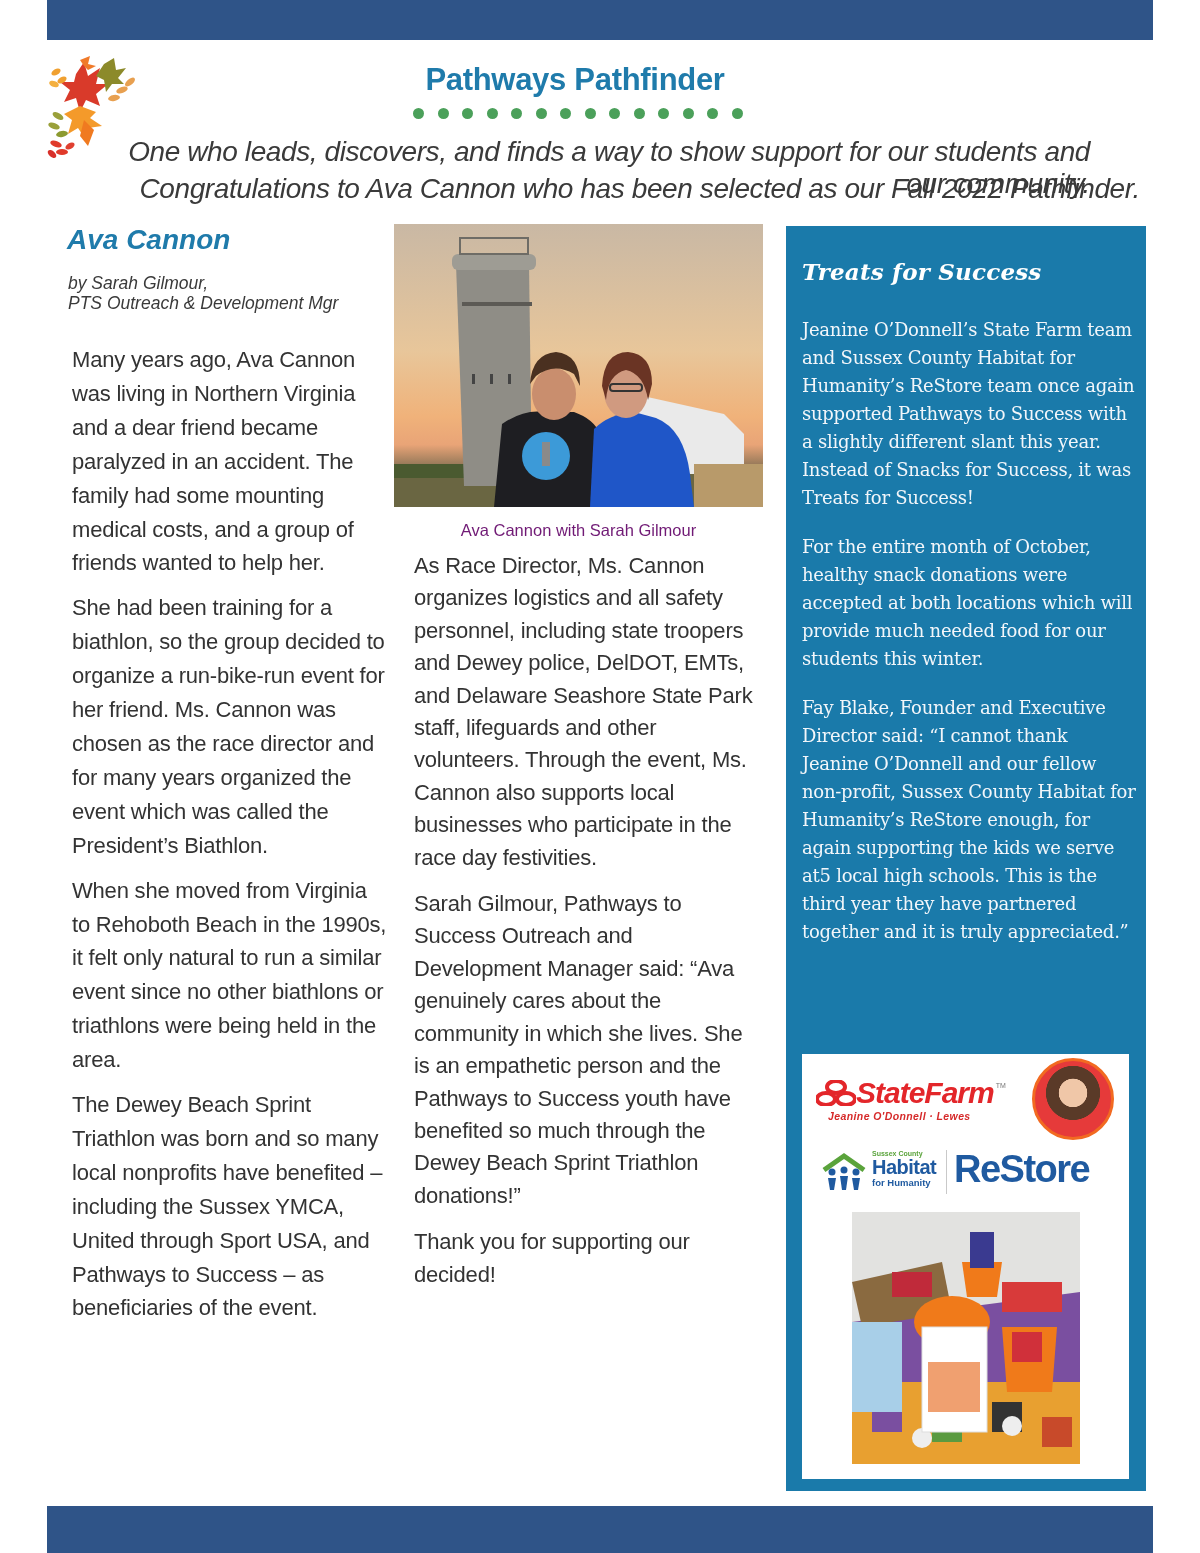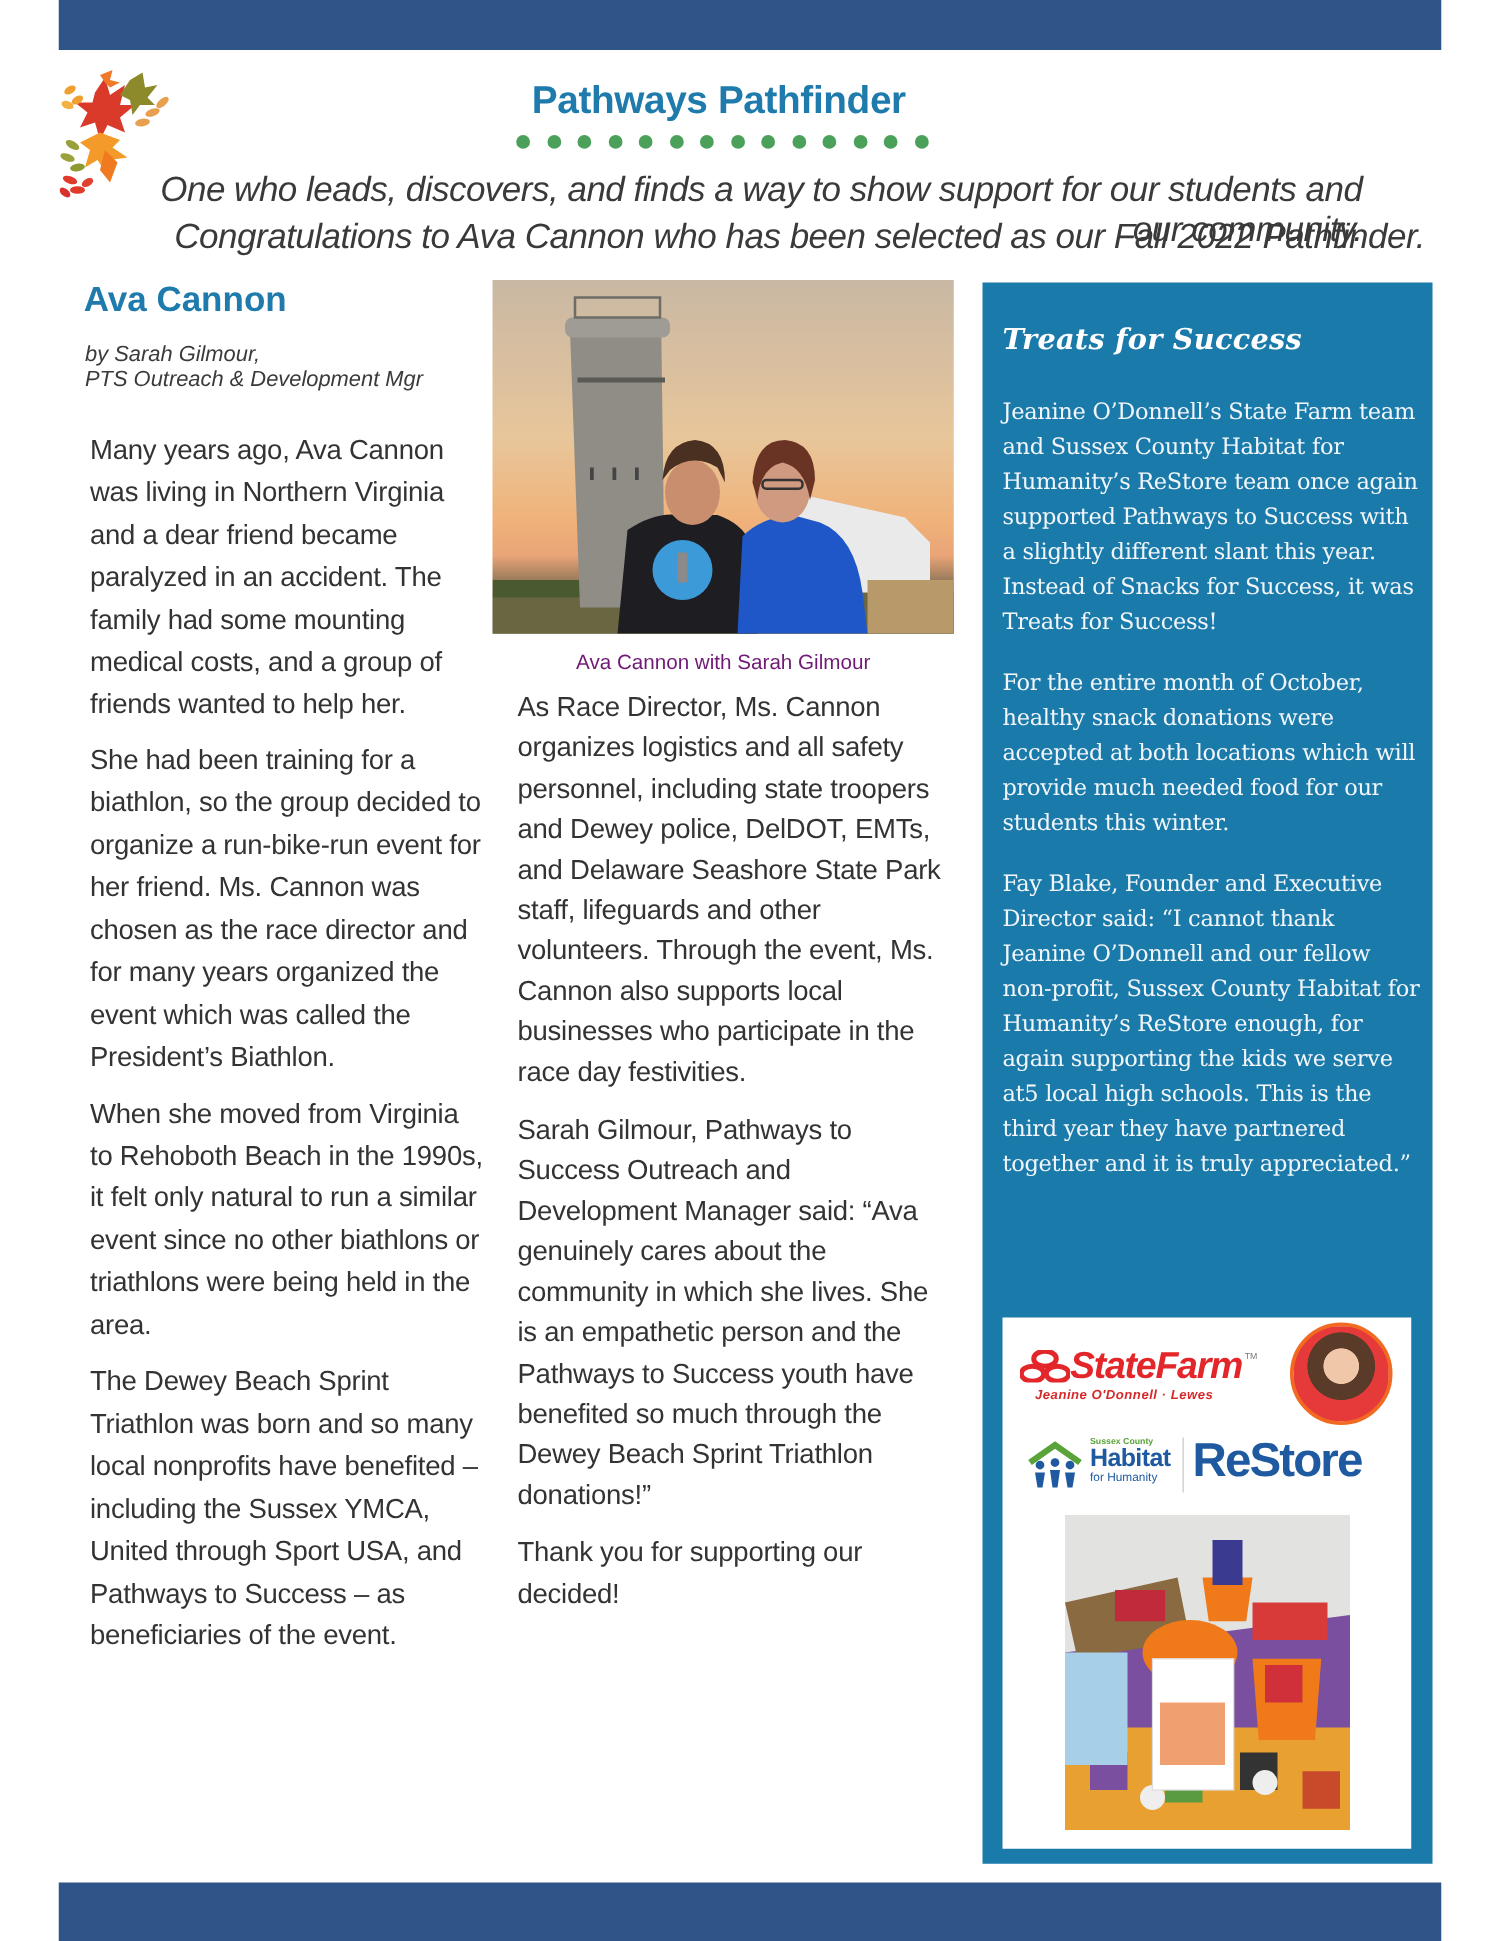--- a/index.html
+++ b/index.html
@@ -15,21 +15,21 @@
   .title { position: absolute; left: 380px; width: 390px; top: 62px; text-align: center;
     font-family: "Liberation Sans", sans-serif; font-weight: bold; font-size: 31px; color: #1f7bab; letter-spacing: -0.3px; }
   .dots { position: absolute; left: 413px; top: 108px; width: 330px; height: 14px; display: flex; justify-content: space-between; }
   .dots span { width: 11px; height: 11px; border-radius: 50%; background: #4ba05a; display: block; }
 
   .tagline { position: absolute; left: 60px; width: 1080px; text-align: right; font-style: italic;
     font-size: 28px; color: #3a3a3a; letter-spacing: -0.4px; }
   .tagline.l1 { top: 136px; left: 105px; width: 985px; }
   .tagline.l2 { top: 173px; }
 
-  .name-heading { position: absolute; left: 67px; top: 224px; font-size: 28px; font-weight: bold; color: #1f7bab; }
+  .name-heading { position: absolute; left: 67px; top: 224px; font-size: 28px; font-weight: bold; color: #1f7bab; font-style: italic; }
   .byline { position: absolute; left: 68px; top: 273px; font-style: italic; font-size: 17.5px; line-height: 20px; color: #3a3a3a; }
 
   .col { position: absolute; font-size: 22px; line-height: 33.9px; color: #333333; letter-spacing: -0.2px; }
   .col p { margin-bottom: 11px; }
   .col.left { left: 72px; top: 343px; width: 316px; }
   .col.mid { left: 414px; top: 550px; width: 340px; }
   .col.mid p { line-height: 32.4px; }
   .col.mid p.gap { margin-bottom: 14px; }
 
   .photo { position: absolute; left: 394px; top: 224px; width: 369px; height: 283px; overflow: hidden;
@@ -44,21 +44,21 @@
   .sponsor { position: absolute; left: 16px; top: 828px; width: 327px; height: 425px; background: #ffffff; }
   .sf-logo { position: absolute; left: 14px; top: 22px; display: flex; align-items: center; }
   .sf-word { font-family: "Liberation Sans", sans-serif; font-weight: bold; font-style: italic; font-size: 30px; color: #e3262a; letter-spacing: -1px; }
   .sf-tm { font-size: 7px; color: #777; margin-left: 2px; align-self: flex-start; margin-top: 6px; }
   .sf-sub { position: absolute; left: 26px; top: 56px; font-size: 10.5px; font-weight: bold; font-style: italic; color: #d62a2a; letter-spacing: 0.4px; }
   .agent-photo { position: absolute; left: 230px; top: 4px; width: 82px; height: 82px; border-radius: 50%; border: 3px solid #f26a21; overflow: hidden;
     background: radial-gradient(circle at 50% 42%, #f0c7a8 0 24%, #5a3a28 25% 46%, #e63a3a 47% 100%); }
   .habitat { position: absolute; left: 18px; top: 96px; width: 300px; height: 46px; }
   .hab-text-sm { position: absolute; left: 52px; top: 0; font-size: 7px; font-weight: bold; color: #5aa33b; }
   .hab-text-lg { position: absolute; left: 52px; top: 6px; font-size: 20px; font-weight: bold; color: #1f5aa0; letter-spacing: -0.5px; }
-  .hab-text-xs { position: absolute; left: 52px; top: 27px; font-size: 9.5px; font-weight: normal; color: #1f5aa0; }
+  .hab-text-xs { position: absolute; left: 52px; top: 27px; font-size: 9.5px; font-weight: bold; color: #1f5aa0; }
   .hab-divider { position: absolute; left: 126px; top: 0; width: 1px; height: 44px; background: #c9c9c9; }
   .restore { position: absolute; left: 134px; top: -2px; font-size: 38px; font-weight: bold; color: #1f5aa0; letter-spacing: -1.5px; }
   .treats-photo { position: absolute; left: 50px; top: 158px; width: 228px; height: 252px; overflow: hidden; background: #d6d6d6; }
 </style>
 </head>
 <body>
 
 <div class="bar top"></div>
 
 <svg class="leaves" viewBox="0 0 100 108">

